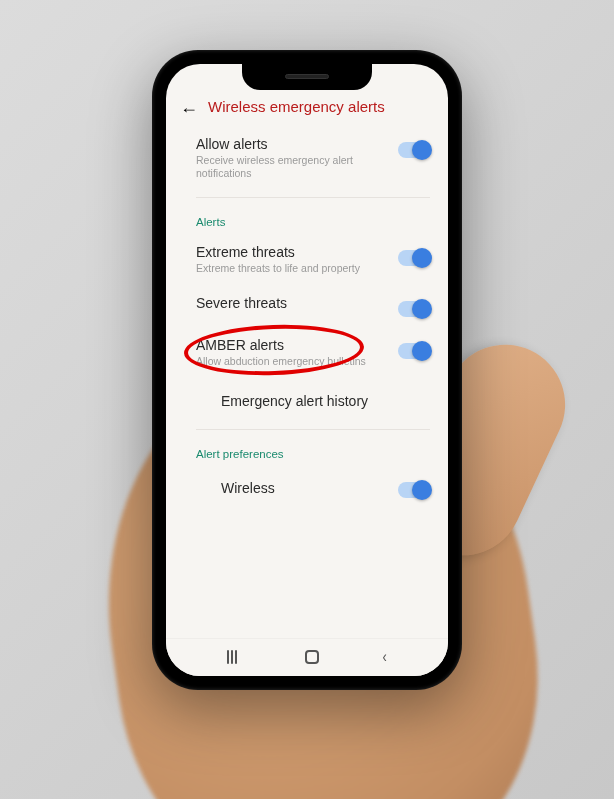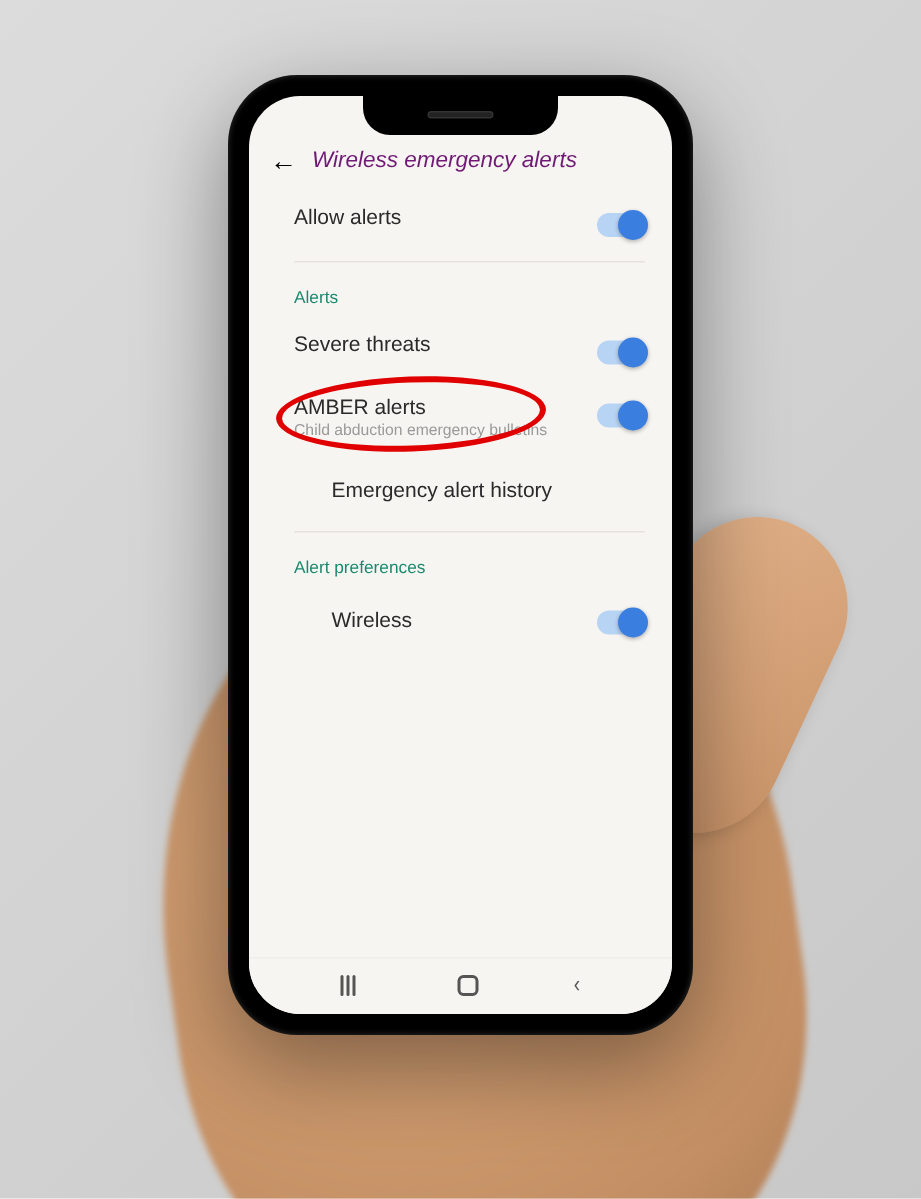--- a/index.html
+++ b/index.html
@@ -85,22 +85,21 @@
     padding: 34px 14px 10px 14px;
     gap: 10px;
   }
   .back-icon {
     font-size: 18px;
     line-height: 1;
     cursor: pointer;
   }
   .title {
     font-size: 15px;
-    color: #701a75;
-    font-style: italic;
+    color: #b91c1c;
   }
   .content {
     flex: 1;
     overflow: hidden;
     padding: 0 0 0 0;
   }
   .row {
     display: flex;
     align-items: flex-start;
     justify-content: flex-end;
@@ -229,41 +228,49 @@
     <div class="header">
       <div class="back-icon">←</div>
       <div class="title">Wireless emergency alerts</div>
     </div>
 
     <div class="content">
 
       <div class="row">
         <div class="row-text">
           <div class="row-title">Allow alerts</div>
+          <div class="row-desc">Receive wireless emergency alert notifications</div>
         </div>
         <div class="toggle on"></div>
       </div>
 
       <div class="divider"></div>
 
       <div class="section-label">Alerts</div>
 
+      <div class="row">
+        <div class="row-text">
+          <div class="row-title">Extreme threats</div>
+          <div class="row-desc">Extreme threats to life and property</div>
+        </div>
+        <div class="toggle on"></div>
+      </div>
 
       <div class="row">
         <div class="row-text">
           <div class="row-title">Severe threats</div>
         </div>
         <div class="toggle on"></div>
       </div>
 
       <div class="row">
         <div class="highlight-ellipse"></div>
         <div class="row-text">
           <div class="row-title">AMBER alerts</div>
-          <div class="row-desc">Child abduction emergency bulletins</div>
+          <div class="row-desc">Allow abduction emergency bulletins</div>
         </div>
         <div class="toggle on"></div>
       </div>
 
 
       <div class="row">
         <div class="row-text">
           <div class="row-title simple">Emergency alert history</div>
         </div>
       </div>

